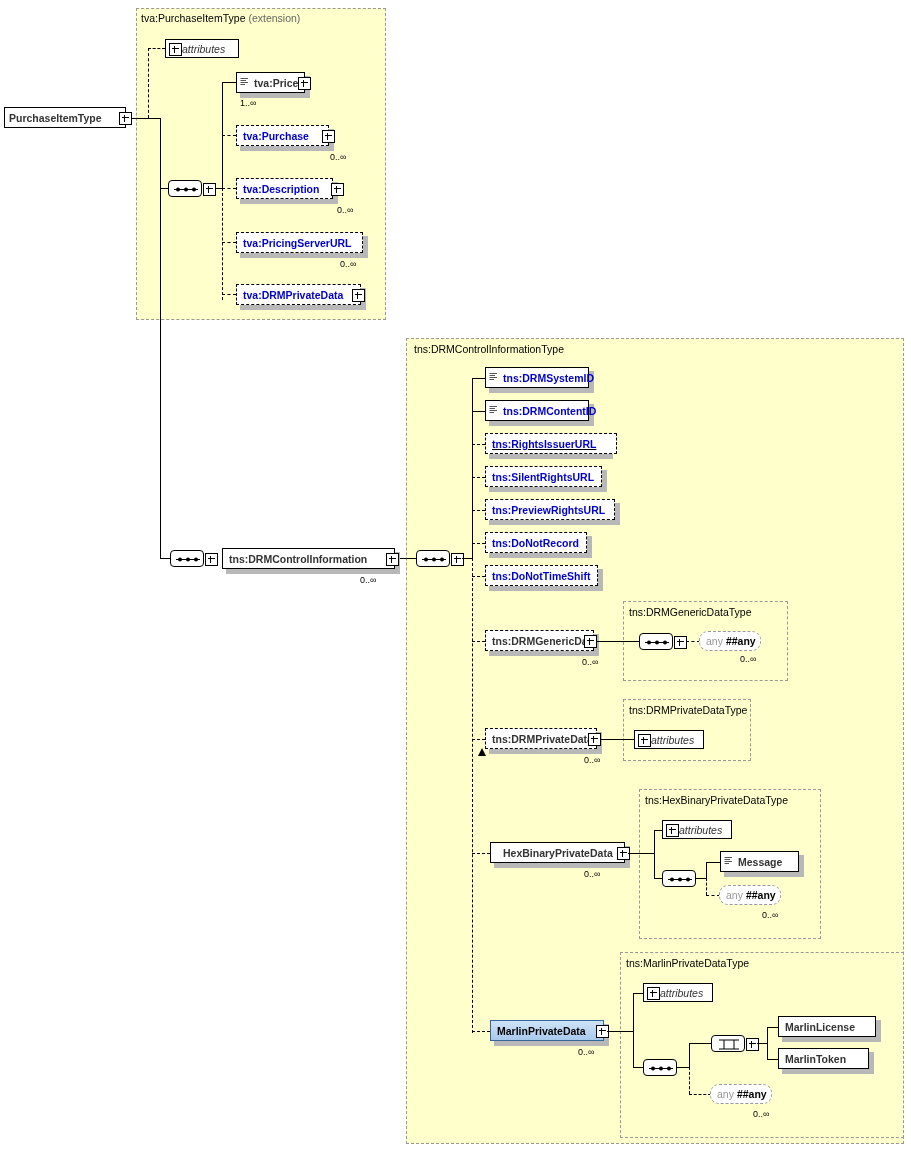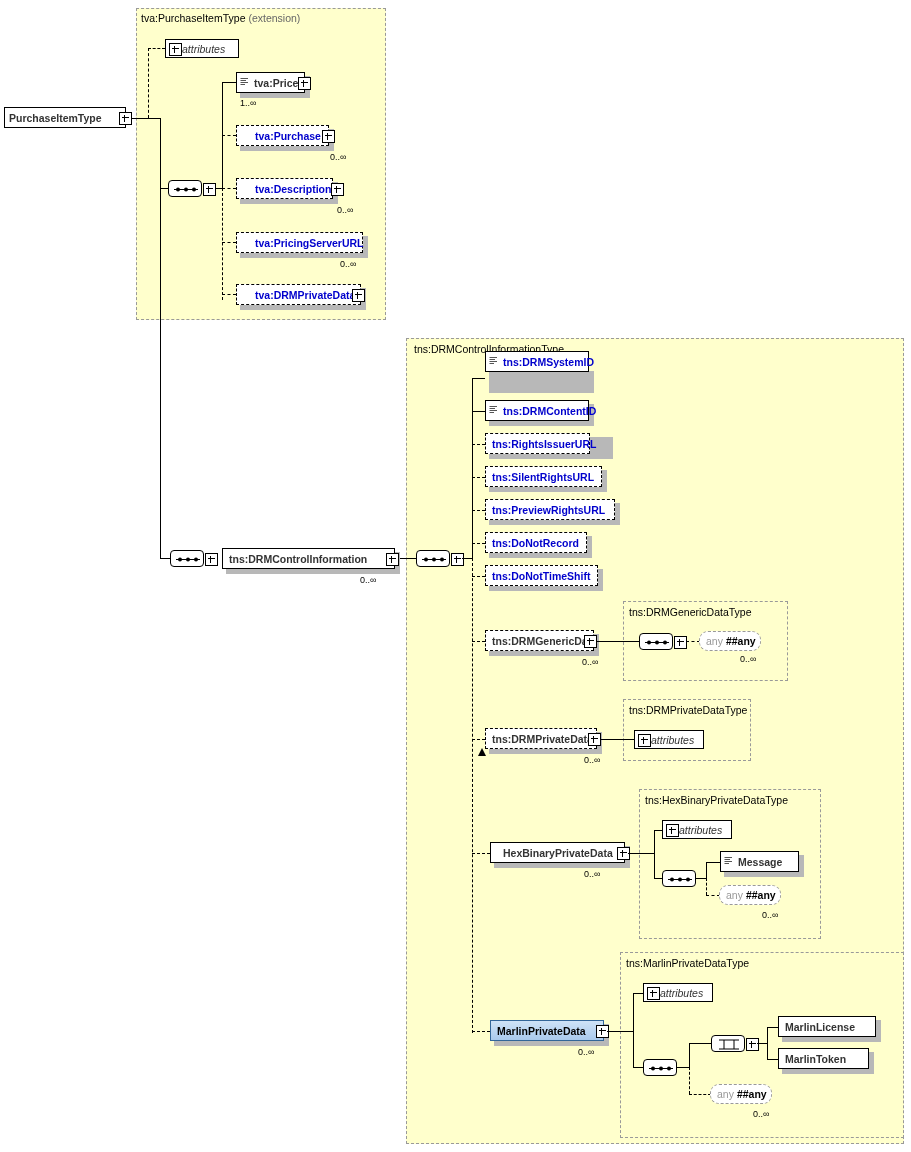--- a/index.html
+++ b/index.html
@@ -12,21 +12,21 @@
   
   .typebox{position:absolute;box-sizing:border-box;border:1px dashed #999;background:#ffffcc;}
   .typelabel{position:absolute;font-size:10.5px;color:#000;white-space:nowrap;}
   .typelabel .ext{color:#666;font-style:normal;}
 
   
   .node{position:absolute;box-sizing:border-box;border:1px solid #000;background:#fff;
         height:21px;display:flex;align-items:center;font-size:10.5px;white-space:nowrap;}
   .node .lbl{padding-left:4px;padding-right:5px;font-weight:bold;color:#333;}
   .node.opt{border-style:dashed;}
-  .node.blue .lbl{color:#0000cc;margin-left:12px;}
+  .node.blue .lbl{color:#0000cc;}
   .node.sel{background:linear-gradient(#cfe3f7,#a9c9ec);border:1px solid #336699;align-items:center;}
   .node.sel .lbl{color:#000;}
   .shadow{position:absolute;background:#b8b8b8;}
 
   
   .glyph{width:9px;height:12px;margin-left:3px;margin-right:1px;flex:0 0 auto;display:block;}
 
   
   .plus{position:absolute;width:11px;height:11px;border:1px solid #000;background:#fff;}
   .plus:before{content:"";position:absolute;left:2px;top:4px;width:7px;height:1px;background:#000;}
@@ -202,21 +202,21 @@
   <div class="dsh-h" style="left:472px;top:477px;width:13px;"></div>
   <div class="dsh-h" style="left:472px;top:510px;width:13px;"></div>
   <div class="dsh-h" style="left:472px;top:543px;width:13px;"></div>
   <div class="dsh-h" style="left:472px;top:576px;width:13px;"></div>
   <div class="dsh-h" style="left:472px;top:641px;width:13px;"></div>
   <div class="dsh-h" style="left:472px;top:739px;width:13px;"></div>
   <div class="dsh-h" style="left:472px;top:853px;width:18px;"></div>
   <div class="dsh-h" style="left:472px;top:1031px;width:18px;"></div>
 
   <div class="shadow" style="left:489px;top:371px;width:105px;height:22px;"></div>
-  <div class="node" style="left:485px;top:351px;width:104px;">
+  <div class="node" style="left:485px;top:367px;width:104px;">
     <svg class="glyph" viewBox="0 0 9 12">
       <line x1="0.5" y1="1.5" x2="8" y2="1.5" stroke="#555"></line>
         <line x1="0.5" y1="3.5" x2="6" y2="3.5" stroke="#555"></line>
       <line x1="0.5" y1="5.5" x2="8" y2="5.5" stroke="#555"></line>
         <line x1="0.5" y1="7.5" x2="5" y2="7.5" stroke="#555"></line>
     </svg>
     <span class="lbl blue" style="color:#0000cc;">tns:DRMSystemID</span>
   </div>
 
   <div class="shadow" style="left:489px;top:404px;width:105px;height:22px;"></div>
@@ -224,21 +224,21 @@
     <svg class="glyph" viewBox="0 0 9 12">
       <line x1="0.5" y1="1.5" x2="8" y2="1.5" stroke="#555"></line>
         <line x1="0.5" y1="3.5" x2="6" y2="3.5" stroke="#555"></line>
       <line x1="0.5" y1="5.5" x2="8" y2="5.5" stroke="#555"></line>
         <line x1="0.5" y1="7.5" x2="5" y2="7.5" stroke="#555"></line>
     </svg>
     <span class="lbl" style="color:#0000cc;">tns:DRMContentID</span>
   </div>
 
   <div class="shadow" style="left:489px;top:437px;width:124px;height:22px;"></div>
-  <div class="node opt" style="left:485px;top:433px;width:105px;">
+  <div class="node opt" style="left:485px;top:433px;width:132px;text-decoration:underline;">
     <span class="lbl" style="padding-left:6px;color:#0000cc;">tns:RightsIssuerURL</span>
   </div>
 
   <div class="shadow" style="left:489px;top:470px;width:118px;height:22px;"></div>
   <div class="node opt" style="left:485px;top:466px;width:117px;">
     <span class="lbl" style="padding-left:6px;color:#0000cc;">tns:SilentRightsURL</span>
   </div>
 
   <div class="shadow" style="left:489px;top:503px;width:131px;height:22px;"></div>
   <div class="node opt" style="left:485px;top:499px;width:130px;">

